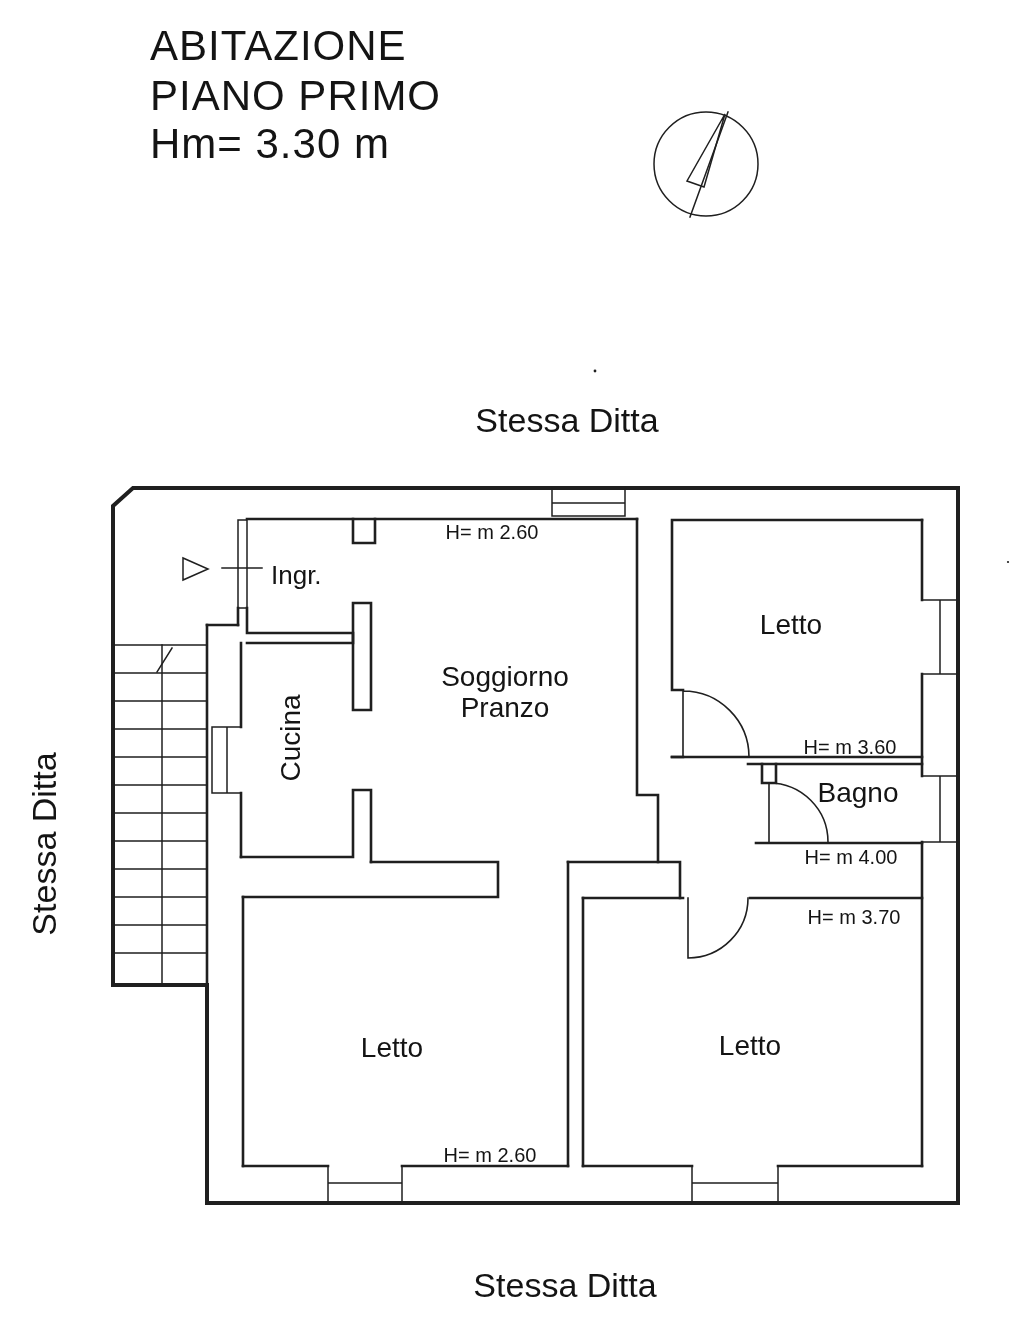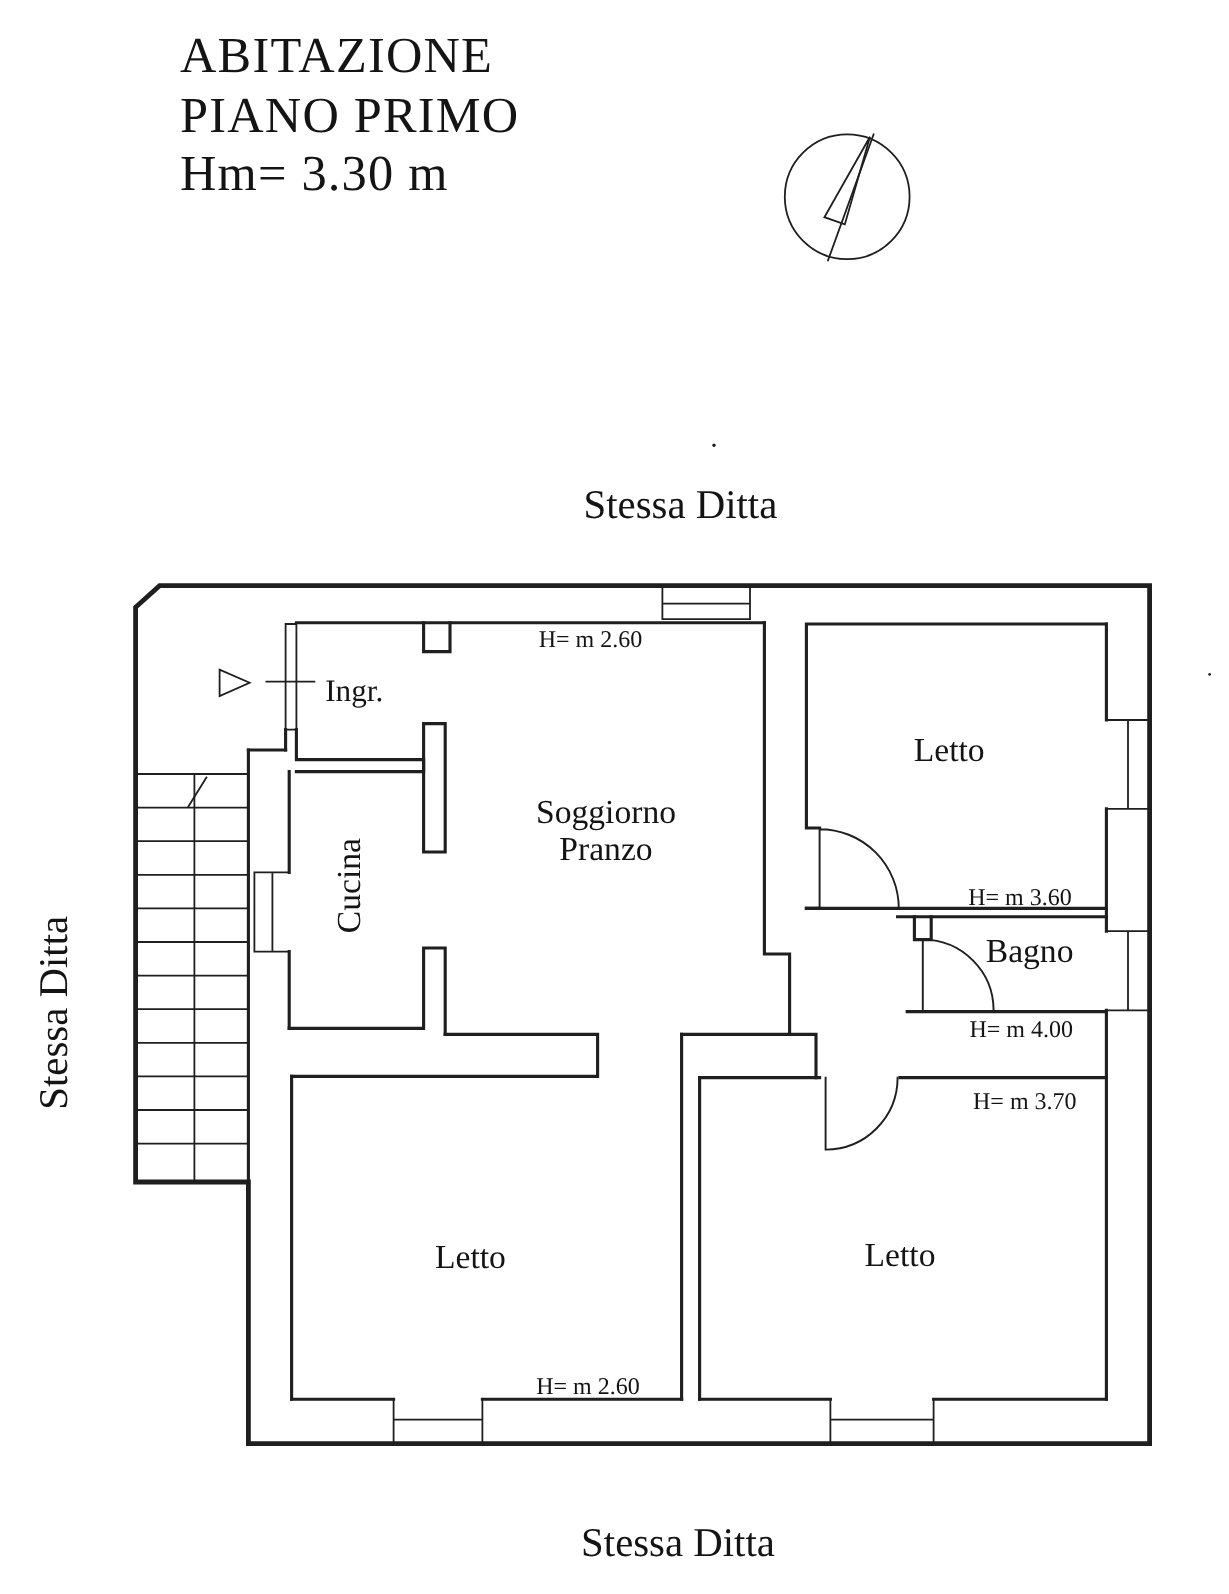--- a/index.html
+++ b/index.html
@@ -1,21 +1,21 @@
 <!DOCTYPE html>
 <html style="--ink: #1f1f1f; --paper: #ffffff;"><head>
 <meta charset="utf-8">
 <style>
   :root { --ink:#1f1f1f; --paper:#ffffff; }
   html,body { margin:0; padding:0; background:#ffffff; }
   .page {
     position:relative;
     width:1024px; height:1328px;
     background:var(--paper);
-    font-family:Liberation Serif, serif;
+    font-family:Liberation Sans, sans-serif;
     overflow:hidden;
   }
   .page svg { position:absolute; inset:0; }
   .plan-line   { stroke:var(--ink); fill:none; stroke-linecap:square; stroke-linejoin:miter; }
   .w-ext  { stroke-width:4; }
   .w-int  { stroke-width:2.6; }
   .w-thin { stroke-width:1.5; }
   .w-door { stroke-width:1.6; }
   text { fill:#141414; }
   .t-title  { font-size:42px; letter-spacing:1px; }

